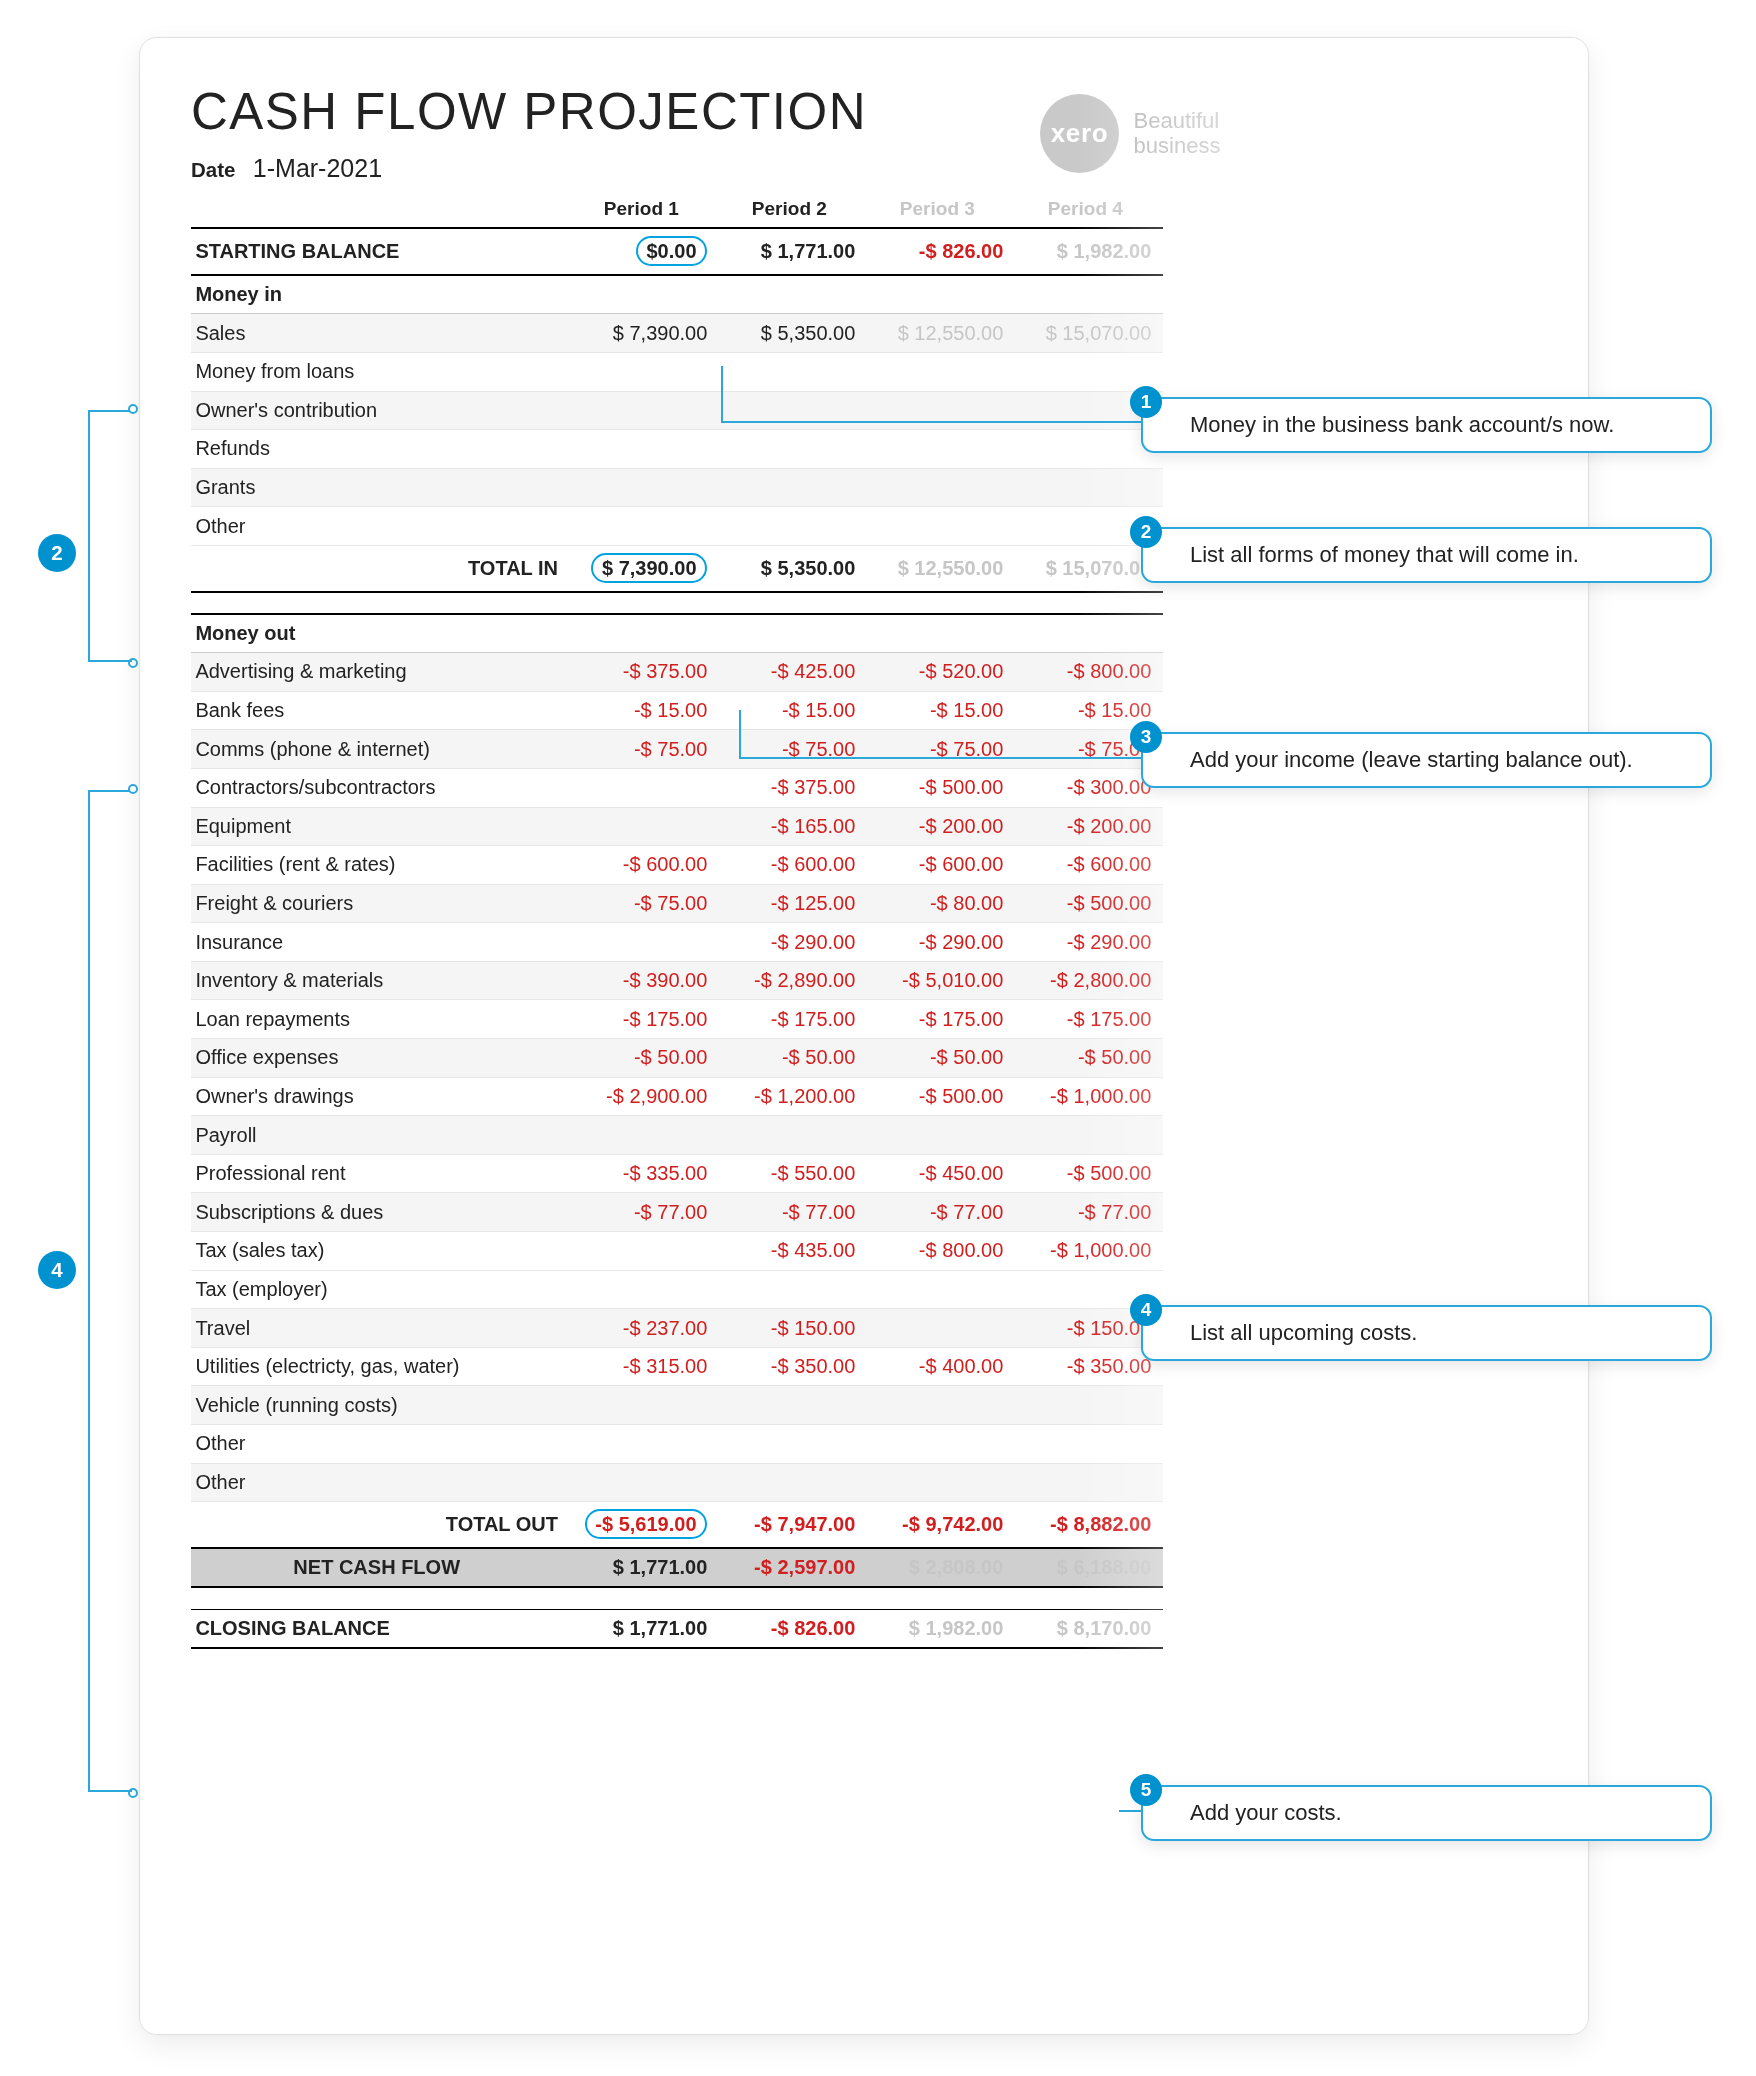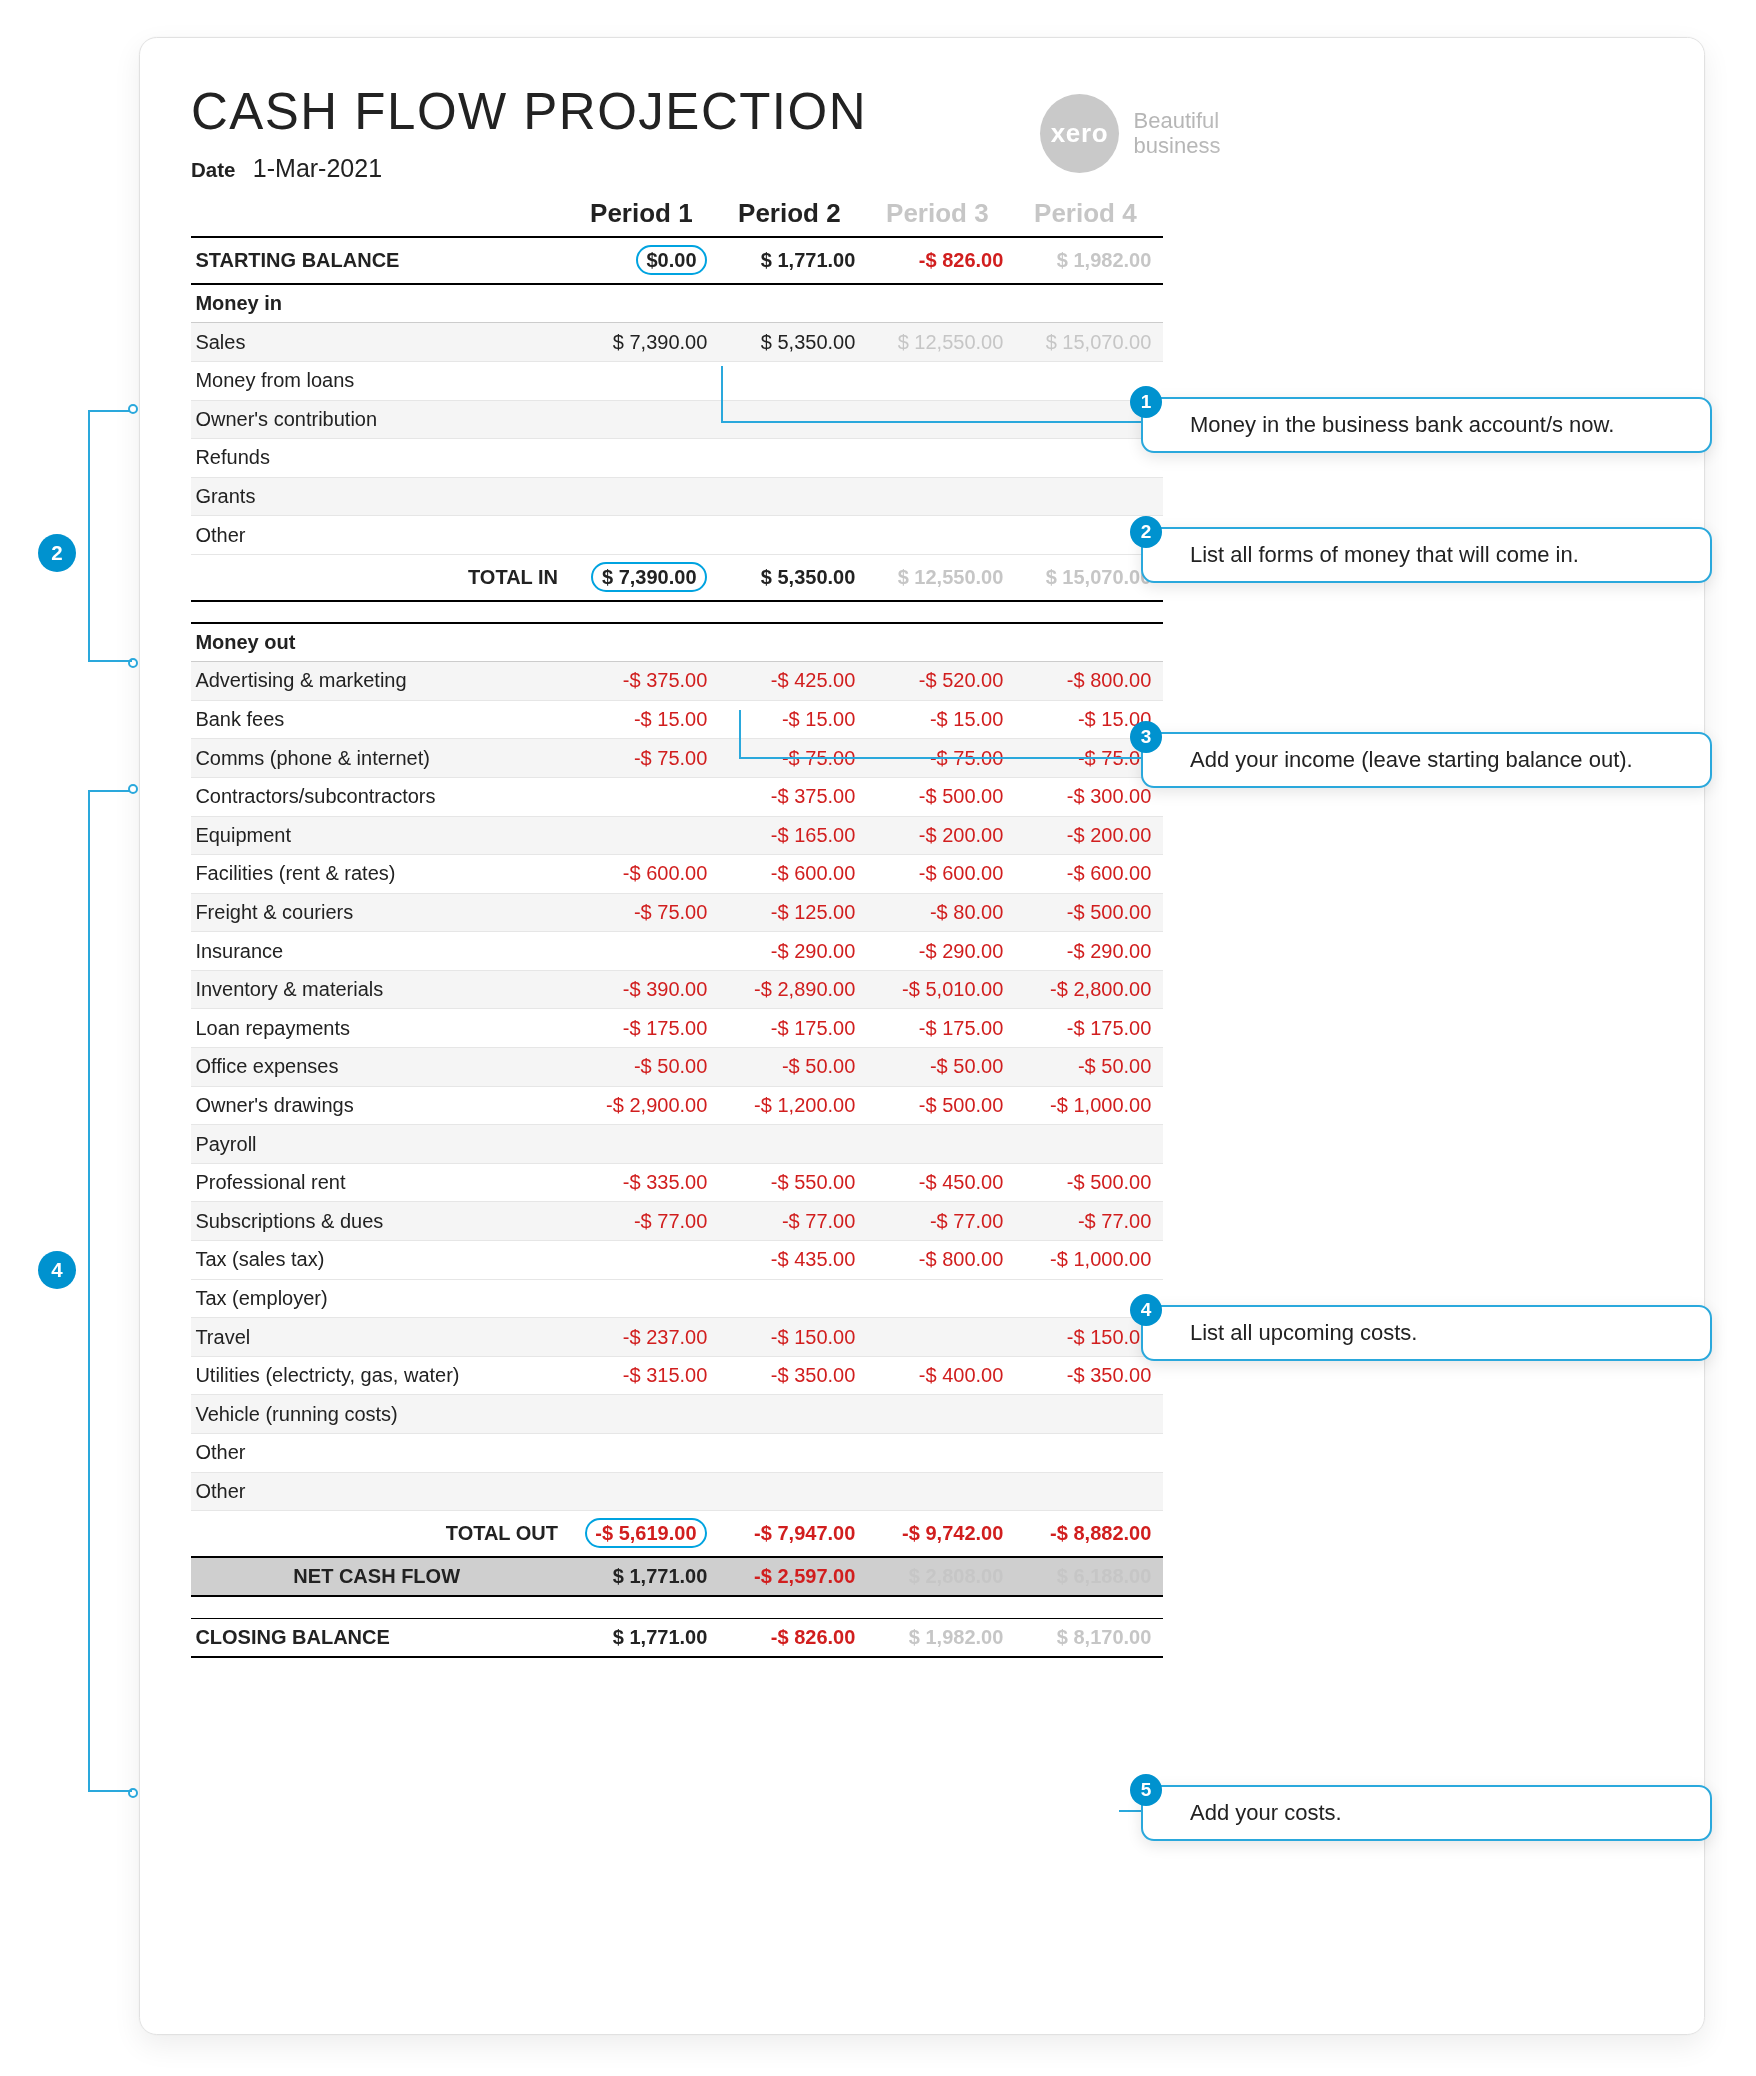--- a/index.html
+++ b/index.html
@@ -12,21 +12,21 @@
   }
   .stage {
     position: relative;
     width: 1756px;
     height: 2077px;
   }
   .sheet {
     position: absolute;
     left: 139px;
     top: 37px;
-    width: 1566px;
+    width: 1450px;
     height: 1998px;
     background: linear-gradient(180deg, rgba(255,255,255,1) 0%, rgba(255,255,255,1) 100%);
     border-radius: 17.6px;
     border: 0.7px solid #e1e1e1;
     box-shadow: 0 0 0 0.7px rgba(0,0,0,.02), 0 10.2px 29px rgba(0,0,0,.07);
     padding: 37px 37px 22px 51px;
   }
 
   .fade-overlay {
     position: absolute;
@@ -68,21 +68,21 @@
     display: flex; align-items: center; justify-content: center;
     color: #fff; font-weight: 700; font-size: 26px;
     letter-spacing: 0.7px;
   }
   .brand-text { line-height: 1.1; font-size: 22px; color:#b6b6b6;}
 
   
   table.cf { border-collapse: collapse; width: 951px; margin-top: 7.3px; table-layout: fixed; }
   table.cf col.lbl { width: 380px; }
   table.cf col.per { width: 148px; }
-  table.cf th { font-weight: 700; font-size: 26px; padding: 7.3px 7.3px 7.3px 0; text-align: center; border-bottom: 1.5px solid #000; }
+  table.cf th { font-weight: 700; font-size: 19px; padding: 7.3px 7.3px 7.3px 0; text-align: center; border-bottom: 1.5px solid #000; }
   table.cf th.lbl { border-bottom: none; }
   table.cf td { font-size: 20px; padding: 7.3px 11.7px 7.3px 8.8px; border-bottom: 0.7px solid #e6e6e6; }
   table.cf td.lbl { padding-left: 4.4px; }
   table.cf td.val { text-align: right; white-space: nowrap; }
   table.cf tr.zebra td { background: #f5f5f5; }
   .faded { color: #c6c6c6; }
   .neg { color: #d11e1e; }
 
   tr.section-head td { font-weight: 800; border-top: 2.9px solid #000; border-bottom: 0.7px solid #ccc;}
   tr.starting td { font-weight: 800; border-top: 2.9px solid #000; border-bottom: 2.2px solid #000; }

